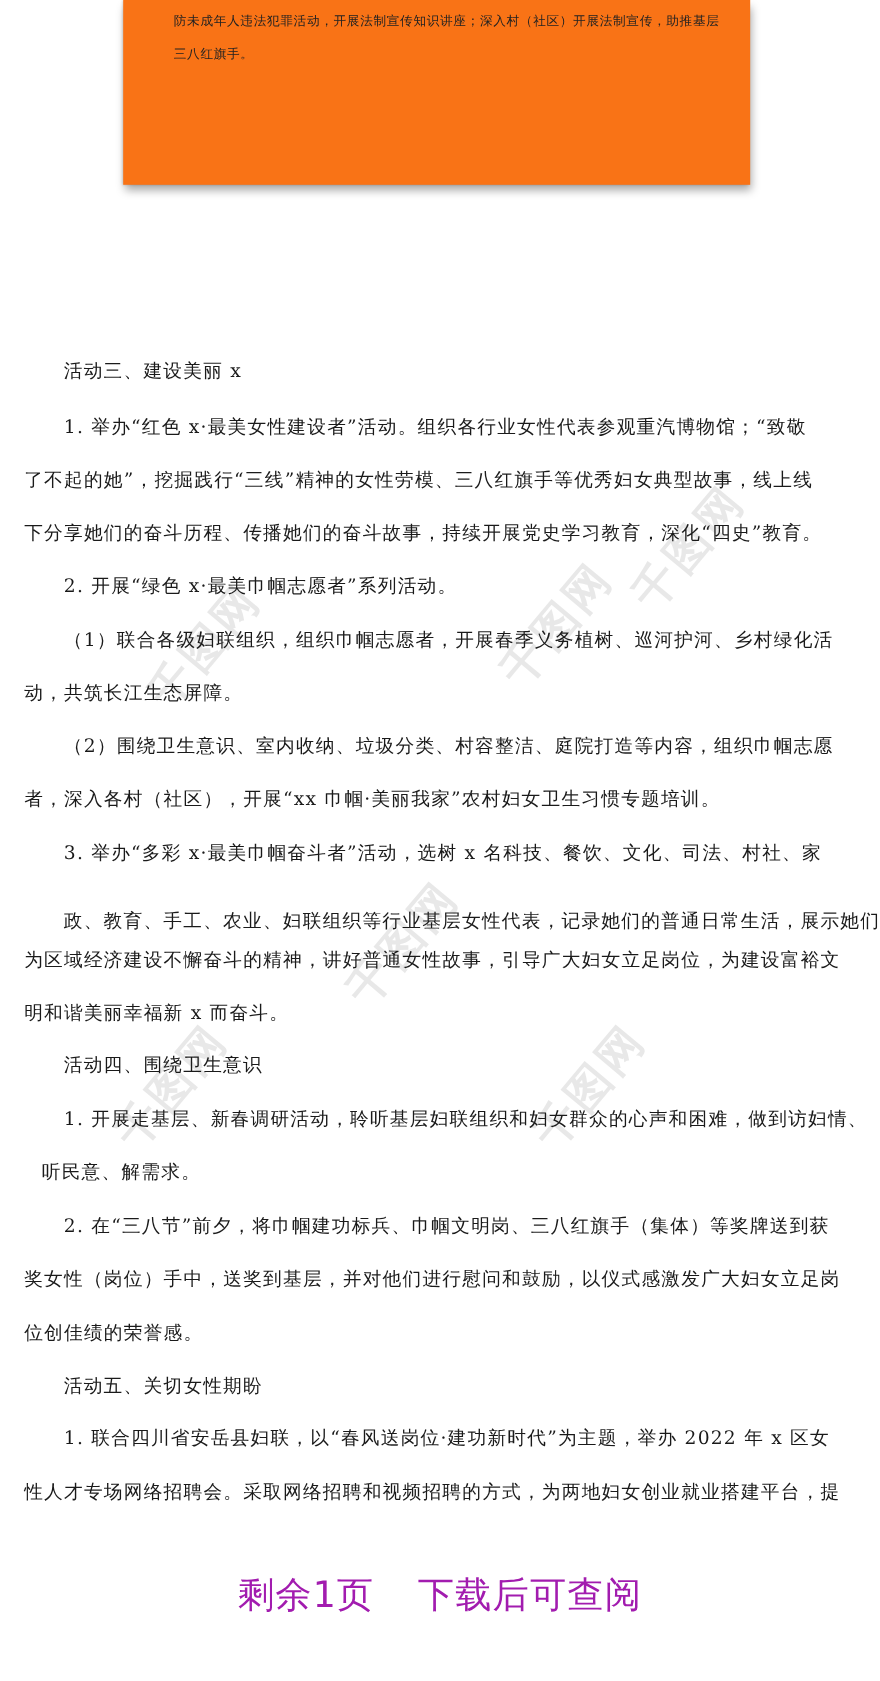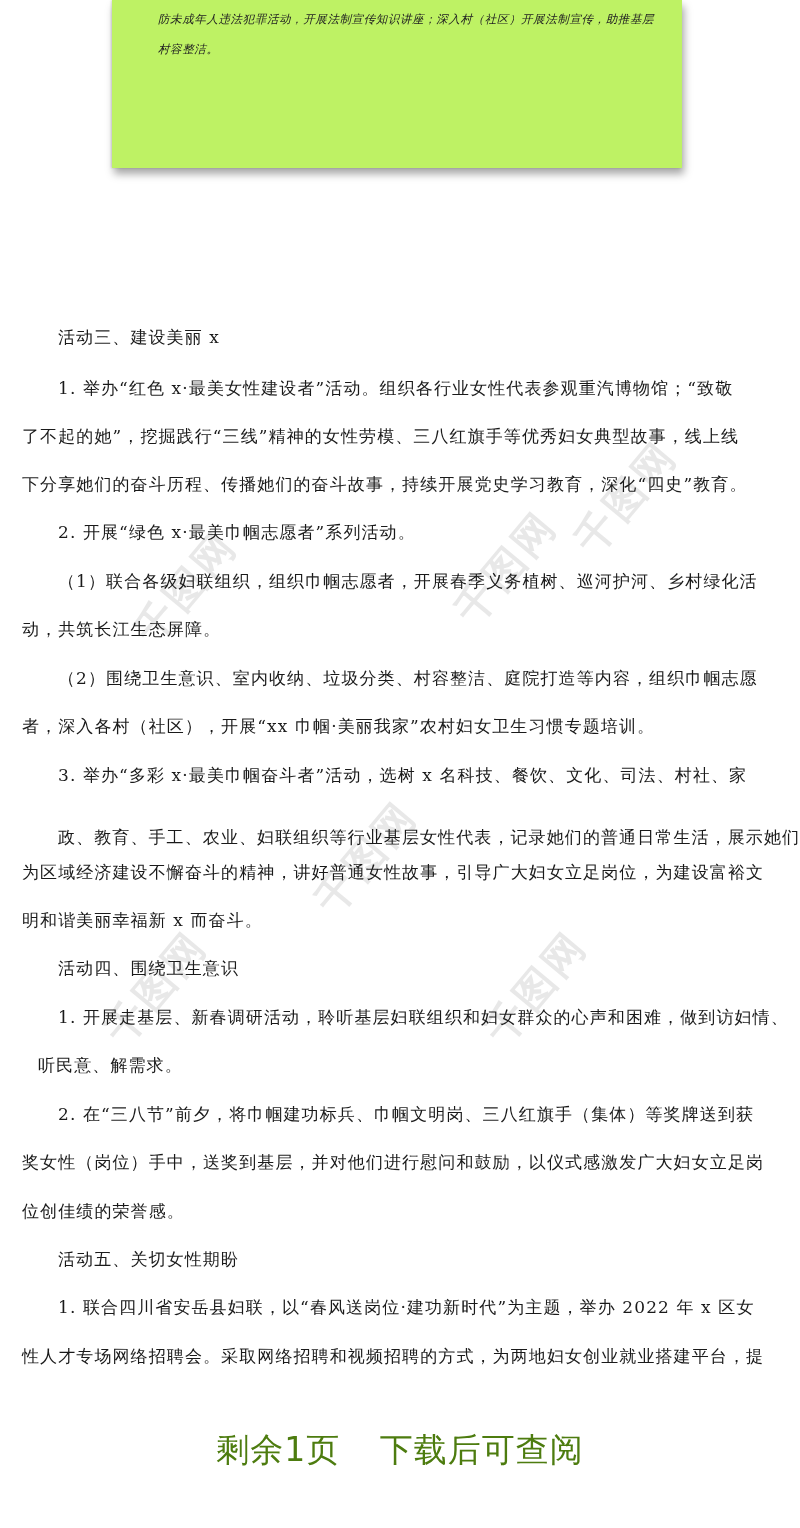--- a/index.html
+++ b/index.html
@@ -1,34 +1,34 @@
 <!DOCTYPE html>
 <html><head>
 <meta charset="utf-8">
 <style>
   html, body { margin:0; padding:0; }
   body { width:800px; height:1528px; background:#ffffff; position:relative; overflow:hidden;
          font-family:"DejaVu Serif","Liberation Serif",serif; color:#1a1a1a; }
-  .prev-page { position:absolute; left:112px; top:0; width:570px; height:168px; background:#bef264;
-               box-shadow: 2px 6px 8px rgba(0,0,0,0.35), -1px 0 2px rgba(0,0,0,0.15); font-style: italic; }
+  .prev-page { position:absolute; left:112px; top:0; width:570px; height:168px; background:#f97316;
+               box-shadow: 2px 6px 8px rgba(0,0,0,0.35), -1px 0 2px rgba(0,0,0,0.15); }
   .prev-page p { margin:0; position:absolute; left:46px; font-size:11.5px; letter-spacing:0.6px; color:#222; }
   .doc { position:absolute; left:22px; top:326px; width:756px; font-size:17px; letter-spacing:1.1px; }
   .line { position:absolute; white-space:nowrap; }
   .wm { position:absolute; color:rgba(190,190,190,0.35); font-size:40px; font-family:"DejaVu Sans",sans-serif;
         transform:rotate(-50deg); pointer-events:none; font-weight:bold; letter-spacing:4px; }
   .footer { position:absolute; left:0; width:800px; top:1428px; text-align:center; font-size:33px;
-            color:#4d7c0f; font-family:"DejaVu Sans","Liberation Sans",sans-serif; letter-spacing:1px; }
+            color:#a21caf; font-family:"DejaVu Sans","Liberation Sans",sans-serif; letter-spacing:1px; }
   .footer span { margin:0 14px; }
 </style>
 </head>
 <body>
 
 <div class="prev-page">
   <p style="top:12px">防未成年人违法犯罪活动，开展法制宣传知识讲座；深入村（社区）开展法制宣传，助推基层</p>
-  <p style="top:42px">村容整洁。</p>
+  <p style="top:42px">三八红旗手。</p>
 </div>
 
 <div class="wm" style="left:120px;top:560px">千图网</div>
 <div class="wm" style="left:440px;top:540px">千图网</div>
 <div class="wm" style="left:560px;top:470px">千图网</div>
 <div class="wm" style="left:90px;top:960px">千图网</div>
 <div class="wm" style="left:470px;top:960px">千图网</div>
 <div class="wm" style="left:300px;top:830px">千图网</div>
 
 <div class="doc" id="doc">

